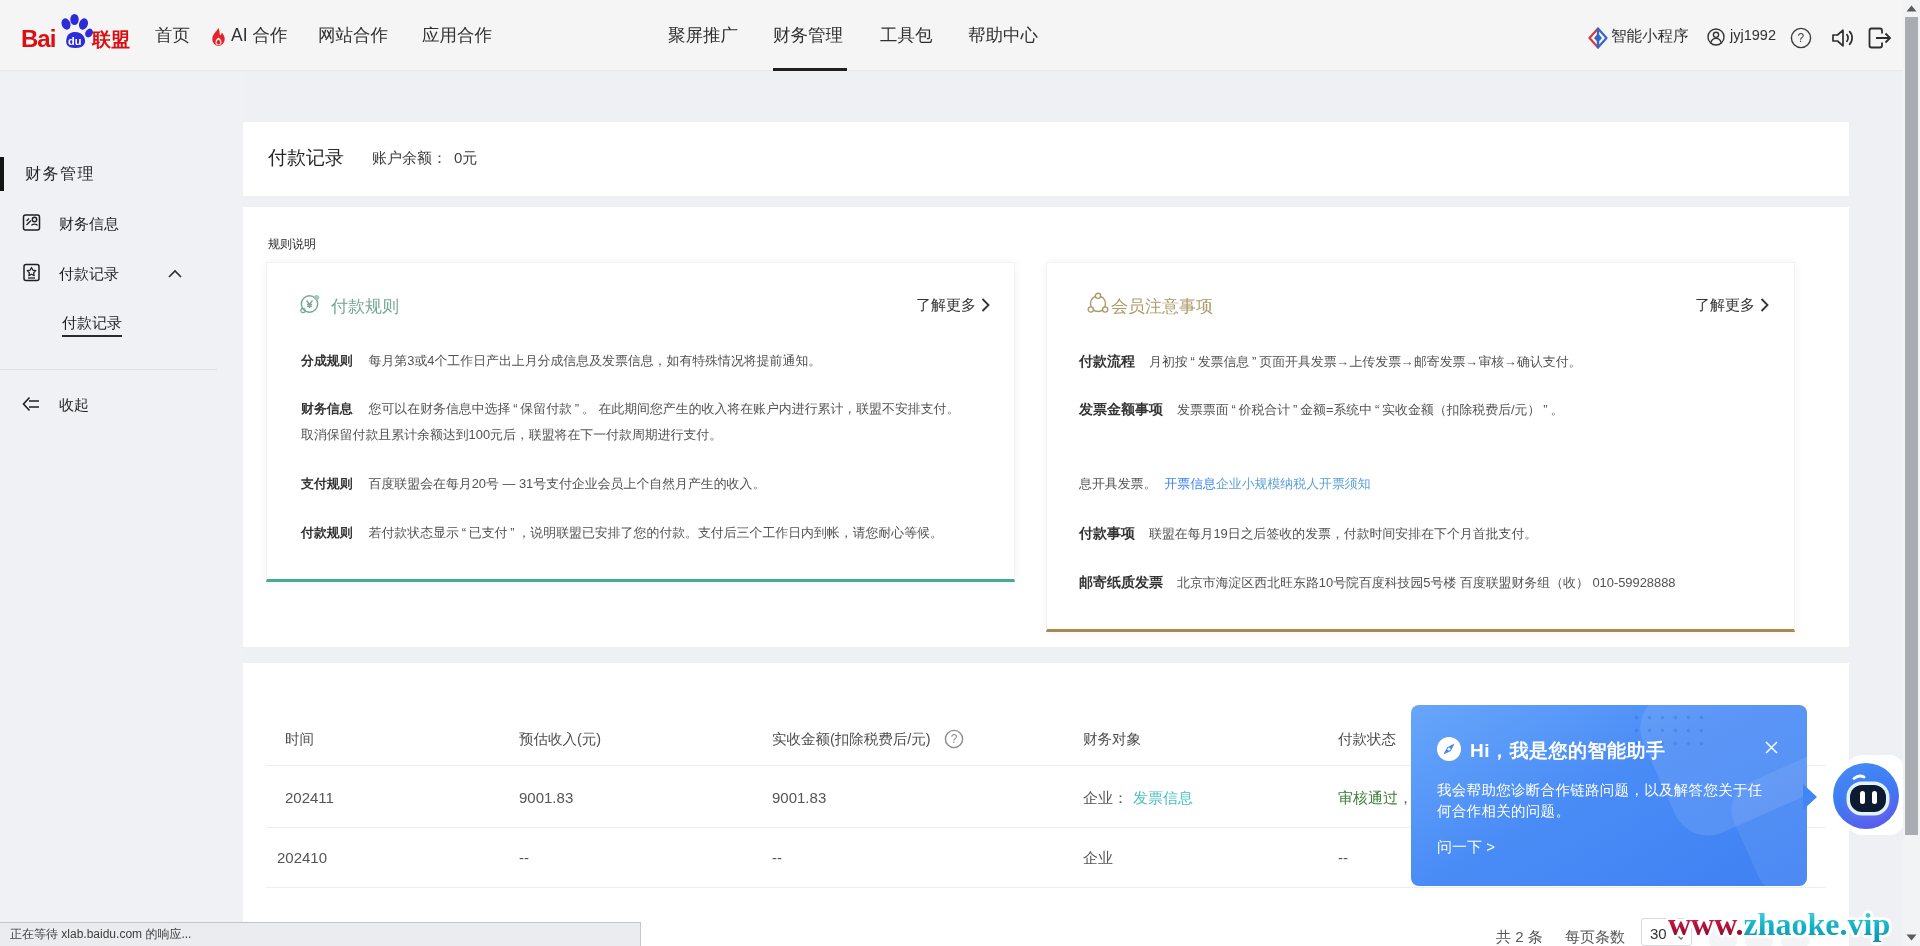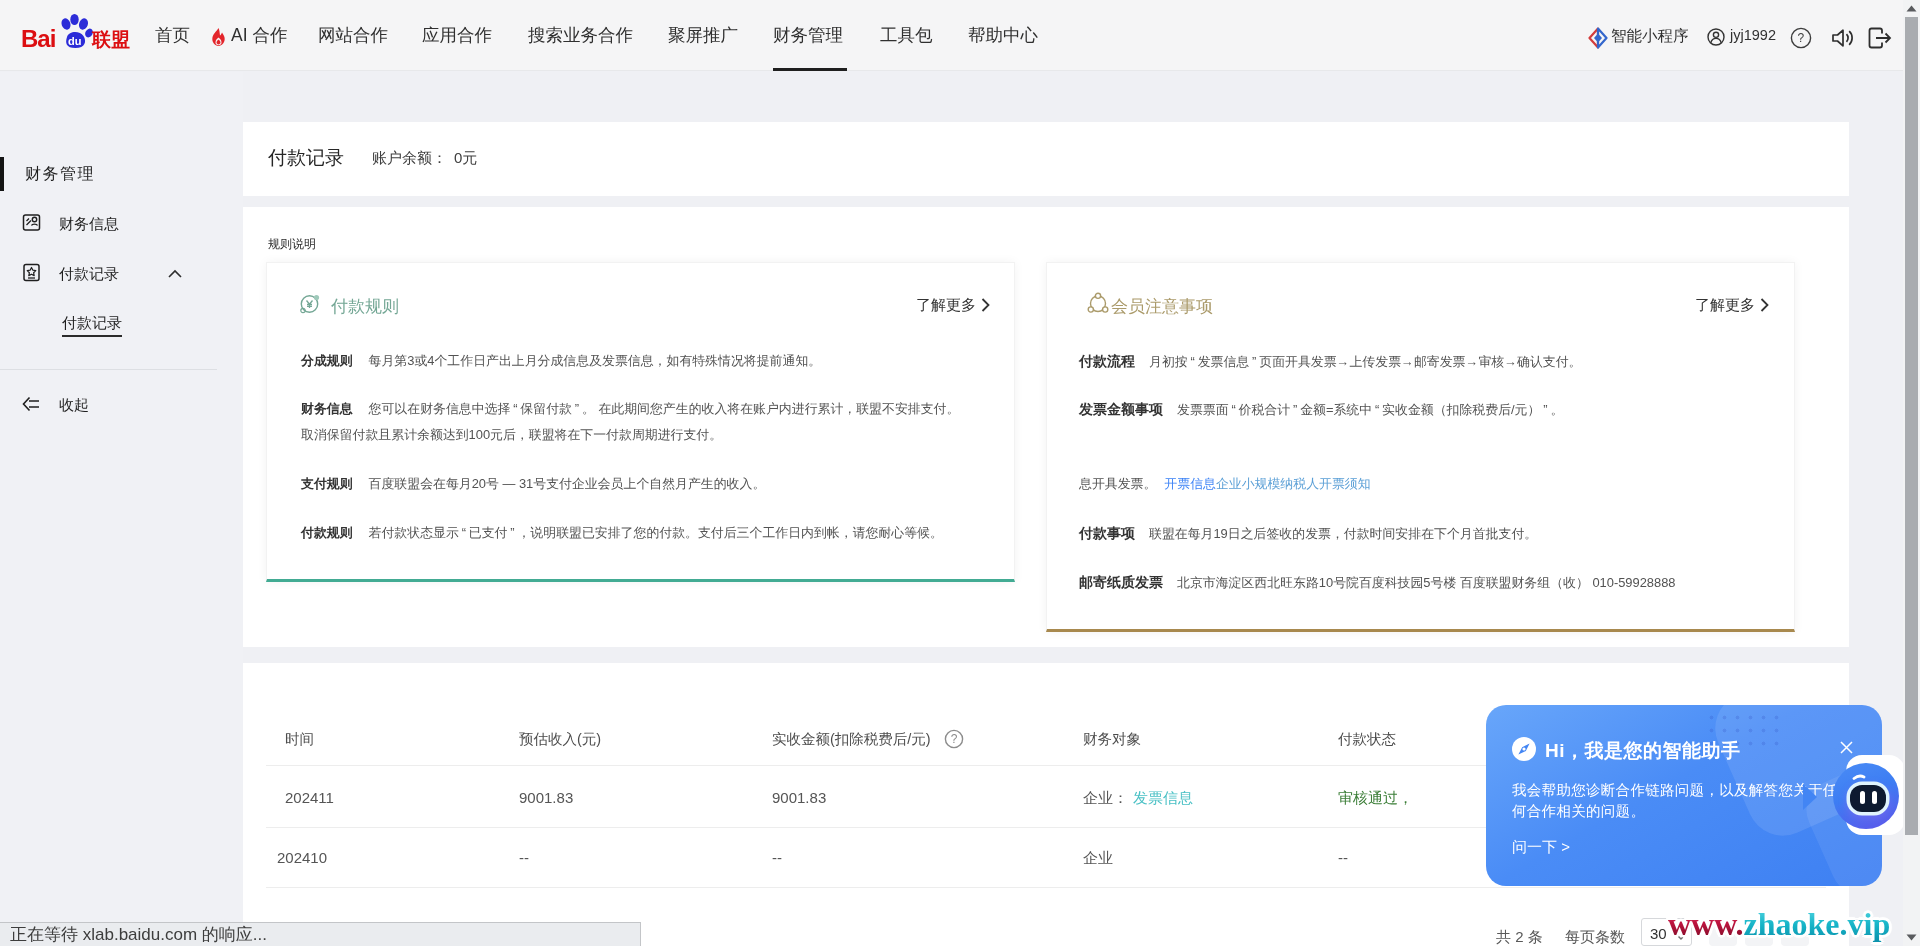--- a/index.html
+++ b/index.html
@@ -17,23 +17,23 @@
 .rline{position:absolute;font-size:12.9px;color:#525252;white-space:nowrap}
 #lc .rline b{font-size:12.9px;margin-right:16px}
 #rc .rline b{font-size:14px;margin-right:14px}
 .q{display:inline-block;width:10px;text-align:center}
 .rline b{color:#333;font-weight:bold}
 
 .th{position:absolute;font-size:14.5px;color:#4d4d4d;white-space:nowrap}
 .td{position:absolute;font-size:15px;color:#555;white-space:nowrap}
 .tline{position:absolute;left:23px;width:1560px;height:1px;background:#ededed}
 
-#popup{position:absolute;left:1486px;top:705px;width:396px;height:181px;border-radius:20px;background:linear-gradient(150deg,#68a6fa 0%,#4a8cf6 45%,#3e80f2 100%);color:#fff}
-
-#statusbar{position:absolute;left:0;top:922px;width:641px;height:24px;background:#eaecef;border:1px solid #c3c5c8;border-left:none;border-bottom:none;font-size:17px;color:#3d3d3d;line-height:23px;padding-left:10px}
+#popup{position:absolute;left:1411px;top:705px;width:396px;height:181px;border-radius:8px;background:linear-gradient(150deg,#68a6fa 0%,#4a8cf6 45%,#3e80f2 100%);color:#fff}
+
+#statusbar{position:absolute;left:0;top:922px;width:641px;height:24px;background:#eaecef;border:1px solid #c3c5c8;border-left:none;border-bottom:none;font-size:12px;color:#3d3d3d;line-height:23px;padding-left:10px}
 #wm{position:absolute;left:1668px;top:906px;font-family:"Liberation Serif",serif;font-weight:bold;font-size:32px;white-space:nowrap;
 text-shadow:-2px -2px 0 #fff,2px -2px 0 #fff,-2px 2px 0 #fff,2px 2px 0 #fff,0 -2px 0 #fff,0 2px 0 #fff,-2px 0 0 #fff,2px 0 0 #fff,-3px 0 1px #fff,3px 0 1px #fff,0 3px 1px #fff,0 -3px 1px #fff}
 #wm2{position:absolute;left:1668px;top:906px;font-family:"Liberation Serif",serif;font-weight:bold;font-size:32px;white-space:nowrap}
 #sbar{position:absolute;left:1903px;top:0;width:17px;height:946px;background:#f2f3f4}
 #sthumb{position:absolute;left:1905px;top:17px;width:13px;height:818px;background:#a9acb0}
 </style></head>
 <body>
 
 <div id="nav">
 
@@ -50,21 +50,20 @@
 
   <div class="navitem" style="left:155px">首页</div>
   <svg class="abs" style="left:209px;top:27px" width="19" height="20" viewBox="0 0 19 20">
       <path d="M9.5 1 C7 5 4 7 3.4 10.8 C2.7 15.2 6 19 9.5 19 C13 19 16.3 15.2 15.6 10.8 C15.2 8.4 14 7 13 5.4 C12.4 7 12 7.6 11 8.6 C10.6 5.6 10.6 3.4 9.5 1 Z" fill="#e3252b"></path>
       <path d="M6.5 15.5 C6.5 13 8 11.8 9.5 10.5 C11 11.8 12.5 13 12.5 15.5 C12.5 17.2 11.2 18.3 9.5 18.3 C7.8 18.3 6.5 17.2 6.5 15.5 Z" fill="#f5f5f6"></path>
       <path d="M9.5 12.5 C10.5 13.4 11.5 14.2 11.5 15.6 C11.5 16.7 10.6 17.4 9.5 17.4 C8.4 17.4 7.5 16.7 7.5 15.6 C7.5 14.2 8.5 13.4 9.5 12.5 Z" fill="#e3252b"></path>
     </svg>
   <div class="navitem" style="left:231px">AI 合作</div>
   <div class="navitem" style="left:318px">网站合作</div>
   <div class="navitem" style="left:422px">应用合作</div>
-  <div class="navitem" style="left:528px">搜索业务合作</div>
   <div class="navitem" style="left:668px">聚屏推广</div>
   <div class="navitem" style="left:773px">财务管理</div>
   <div class="navitem" style="left:880px">工具包</div>
   <div class="navitem" style="left:968px">帮助中心</div>
   <div id="navunder"></div>
 
   <svg class="abs" style="left:1588px;top:27px" width="20" height="22" viewBox="0 0 20 22">
     <path d="M10 1.5 L1.5 11 L10 20.5 Z" fill="none" stroke="#d23c3c" stroke-width="2.2" stroke-linejoin="round"></path>
     <path d="M10 1.5 L18.5 11 L10 20.5 Z" fill="none" stroke="#3366cc" stroke-width="2.2" stroke-linejoin="round"></path>
     <path d="M10 6.5 L6 11 L10 15.5 L14 11 Z" fill="#3366cc"></path>

